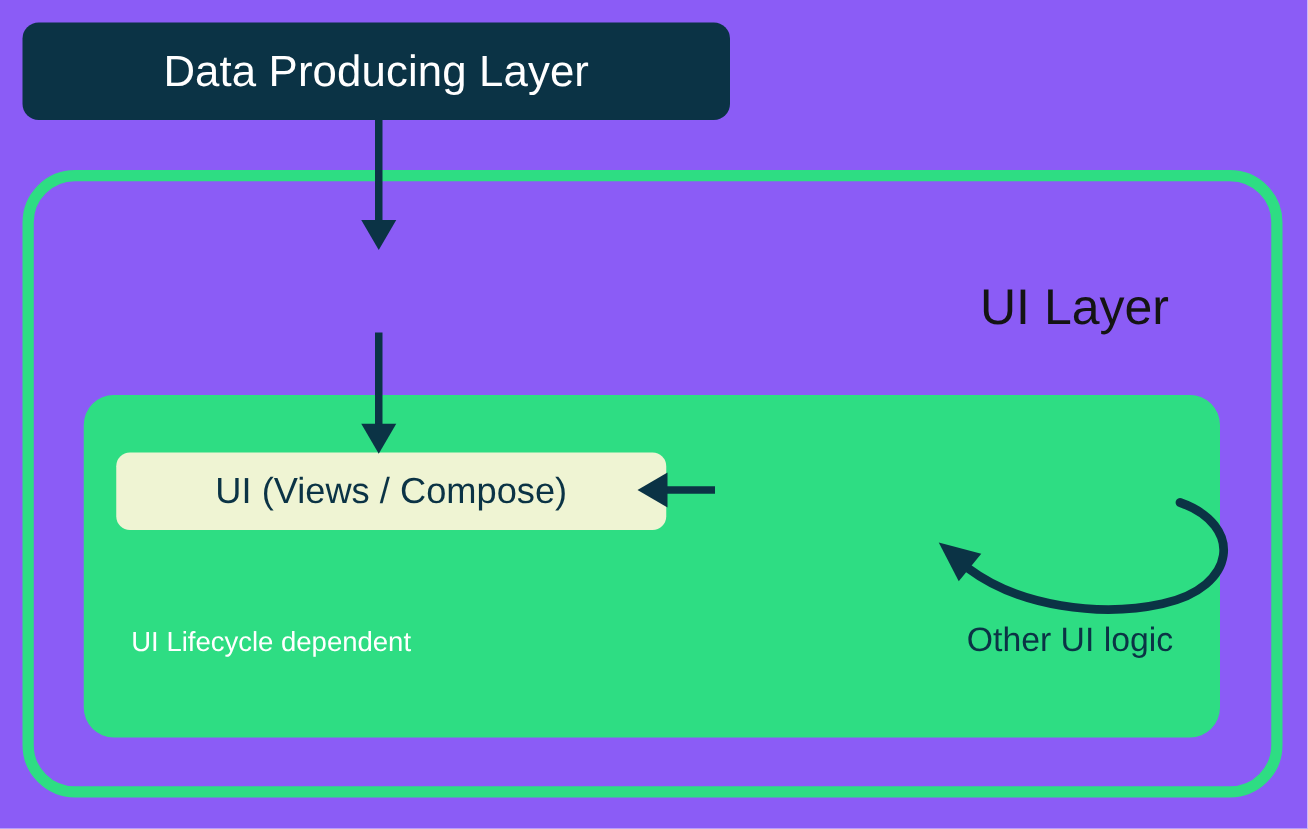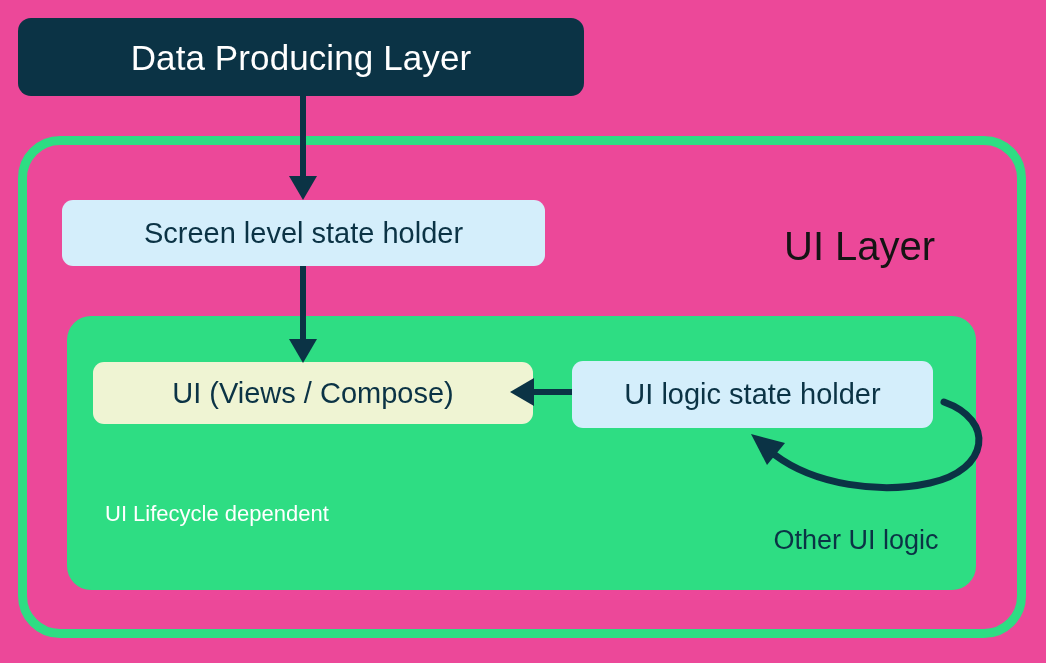--- a/index.html
+++ b/index.html
@@ -7,21 +7,21 @@
     padding: 0;
     background: #ffffff;
   }
   body {
     font-family: "Liberation Sans", sans-serif;
   }
   #canvas {
     position: relative;
     width: 1046px;
     height: 663px;
-    background: #ec4899;
+    background: #8b5cf6;
     overflow: hidden;
   }
 
   
   .dpl-box {
     position: absolute;
     left: 18px;
     top: 18px;
     width: 566px;
     height: 78px;
@@ -145,21 +145,20 @@
   
   .other-caption {
     position: absolute;
     left: 742px;
     top: 496px;
     width: 228px;
     text-align: center;
     color: #0b3345;
     font-size: 27px;
     line-height: 1.2;
-    margin-top: 28px;
   }
   .other-caption span { display: block; }
 
   
   #arrows {
     position: absolute;
     left: 0;
     top: 0;
     width: 1046px;
     height: 663px;
@@ -172,35 +171,29 @@
 <div id="canvas">
 
   <div class="dpl-box">
     <div class="dpl-label">Data Producing Layer</div>
   </div>
 
   <div class="ui-layer-outline"></div>
 
   <div class="ui-layer-title">UI Layer</div>
 
-  <div class="screen-holder">
-    <div class="screen-holder-label">Screen level state holder</div>
-  </div>
 
   <div class="lifecycle-box"></div>
 
   <div class="lifecycle-label">UI Lifecycle dependent</div>
 
   <div class="ui-views-box">
     <div class="ui-views-label">UI (Views / Compose)</div>
   </div>
 
-  <div class="ui-logic-box">
-    <div class="ui-logic-label">UI logic state holder</div>
-  </div>
 
   <div class="other-caption">
     <span>Other UI logic</span>
   </div>
 
   <svg id="arrows" viewBox="0 0 1046 663">
 
     <g>
       <line x1="303" y1="96" x2="303" y2="177" stroke="#0b3345" stroke-width="6"></line>
       <polygon points="289,176 317,176 303,200" fill="#0b3345"></polygon>

